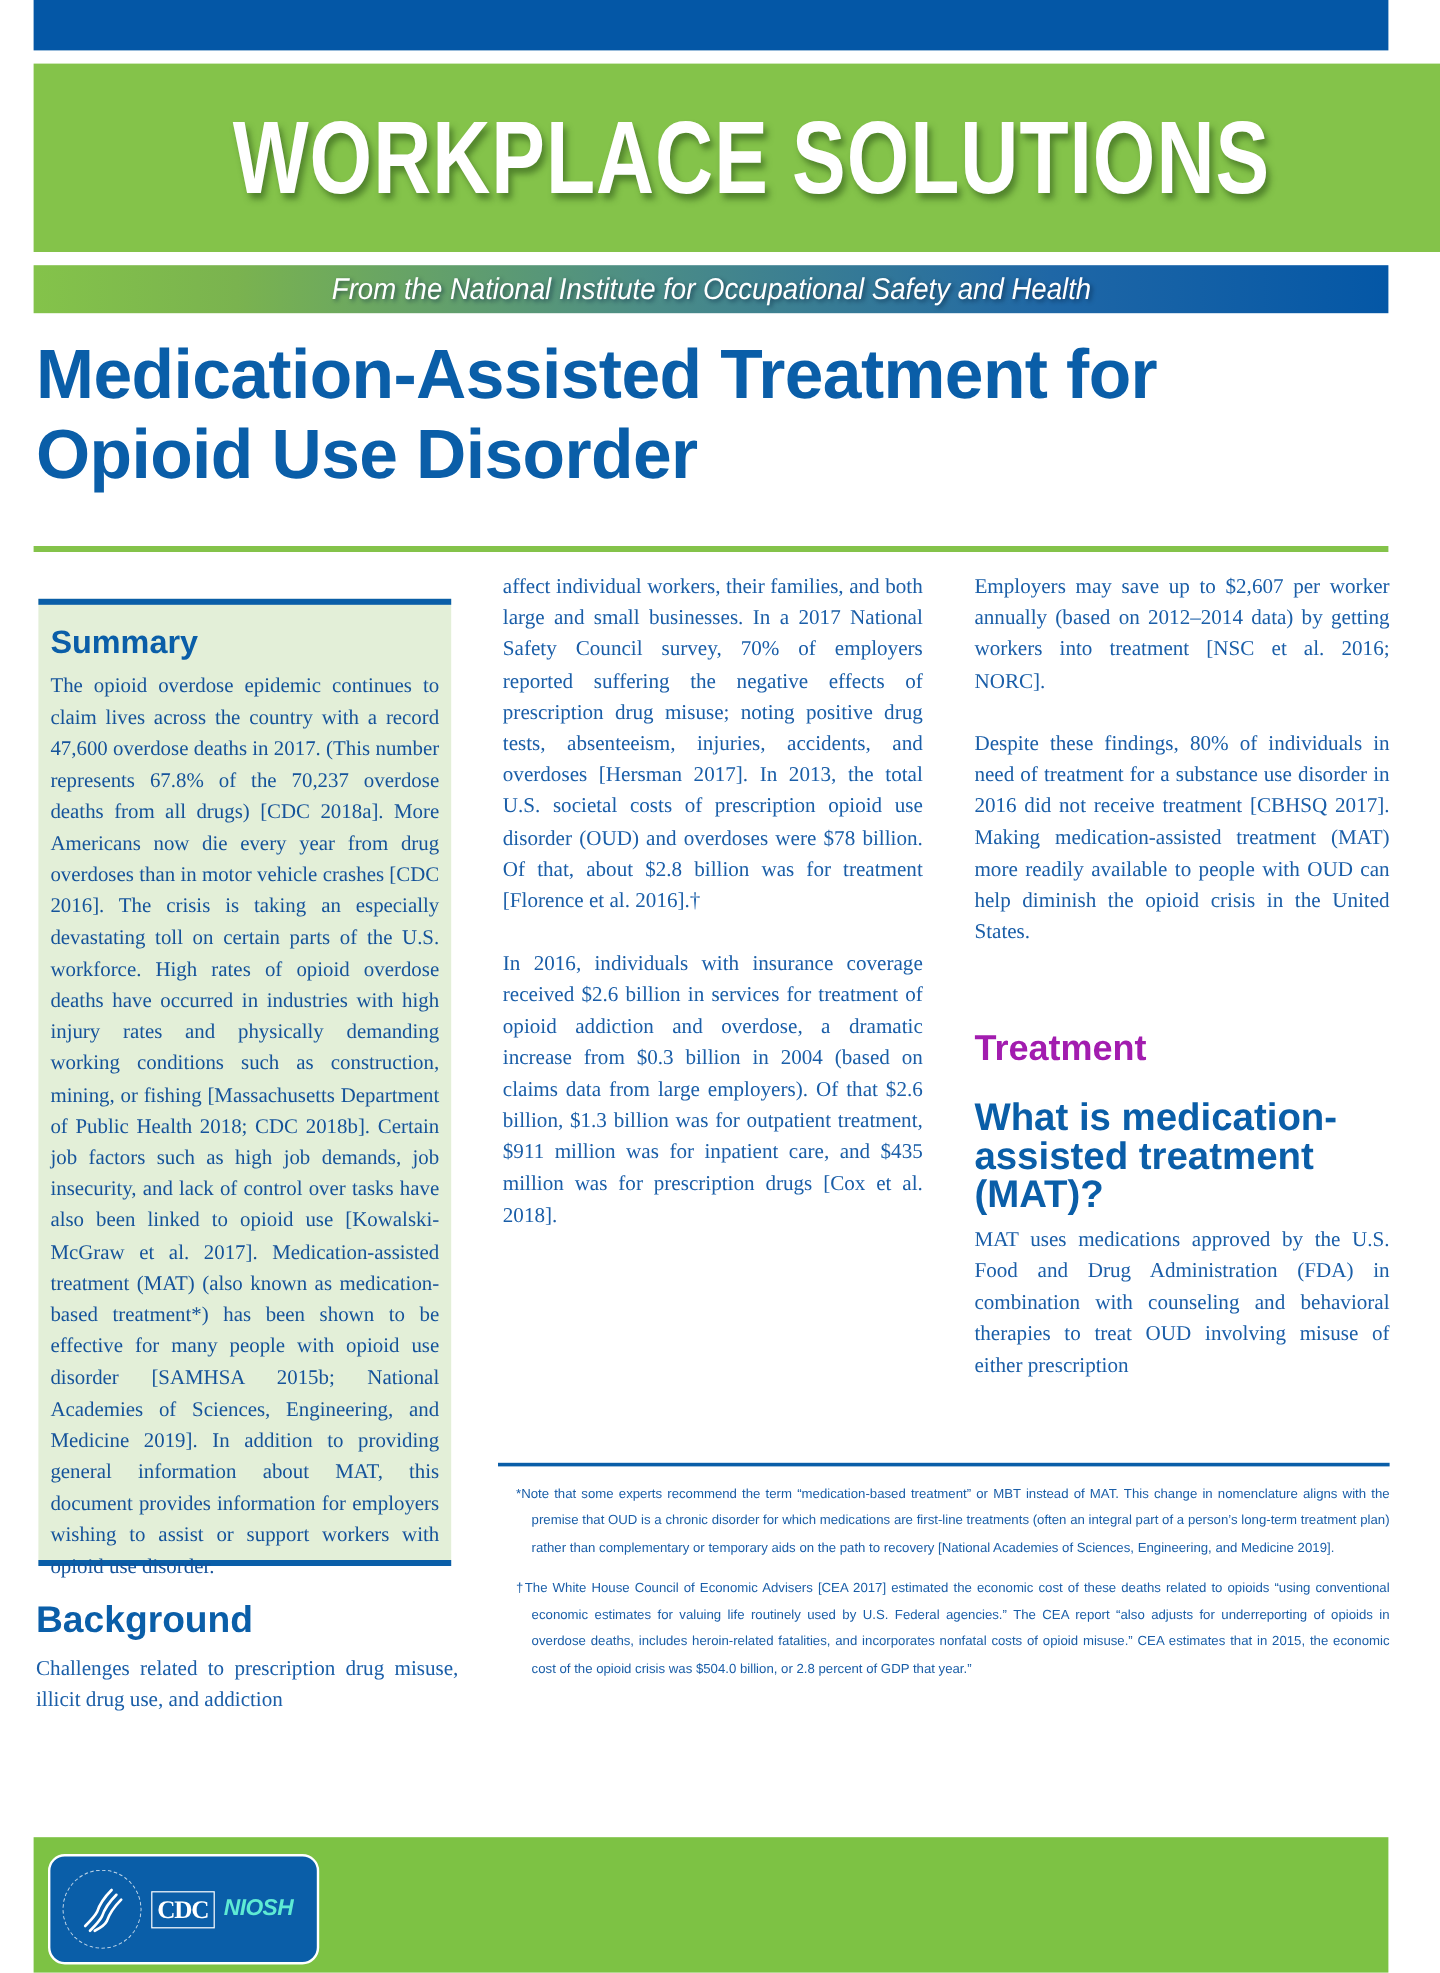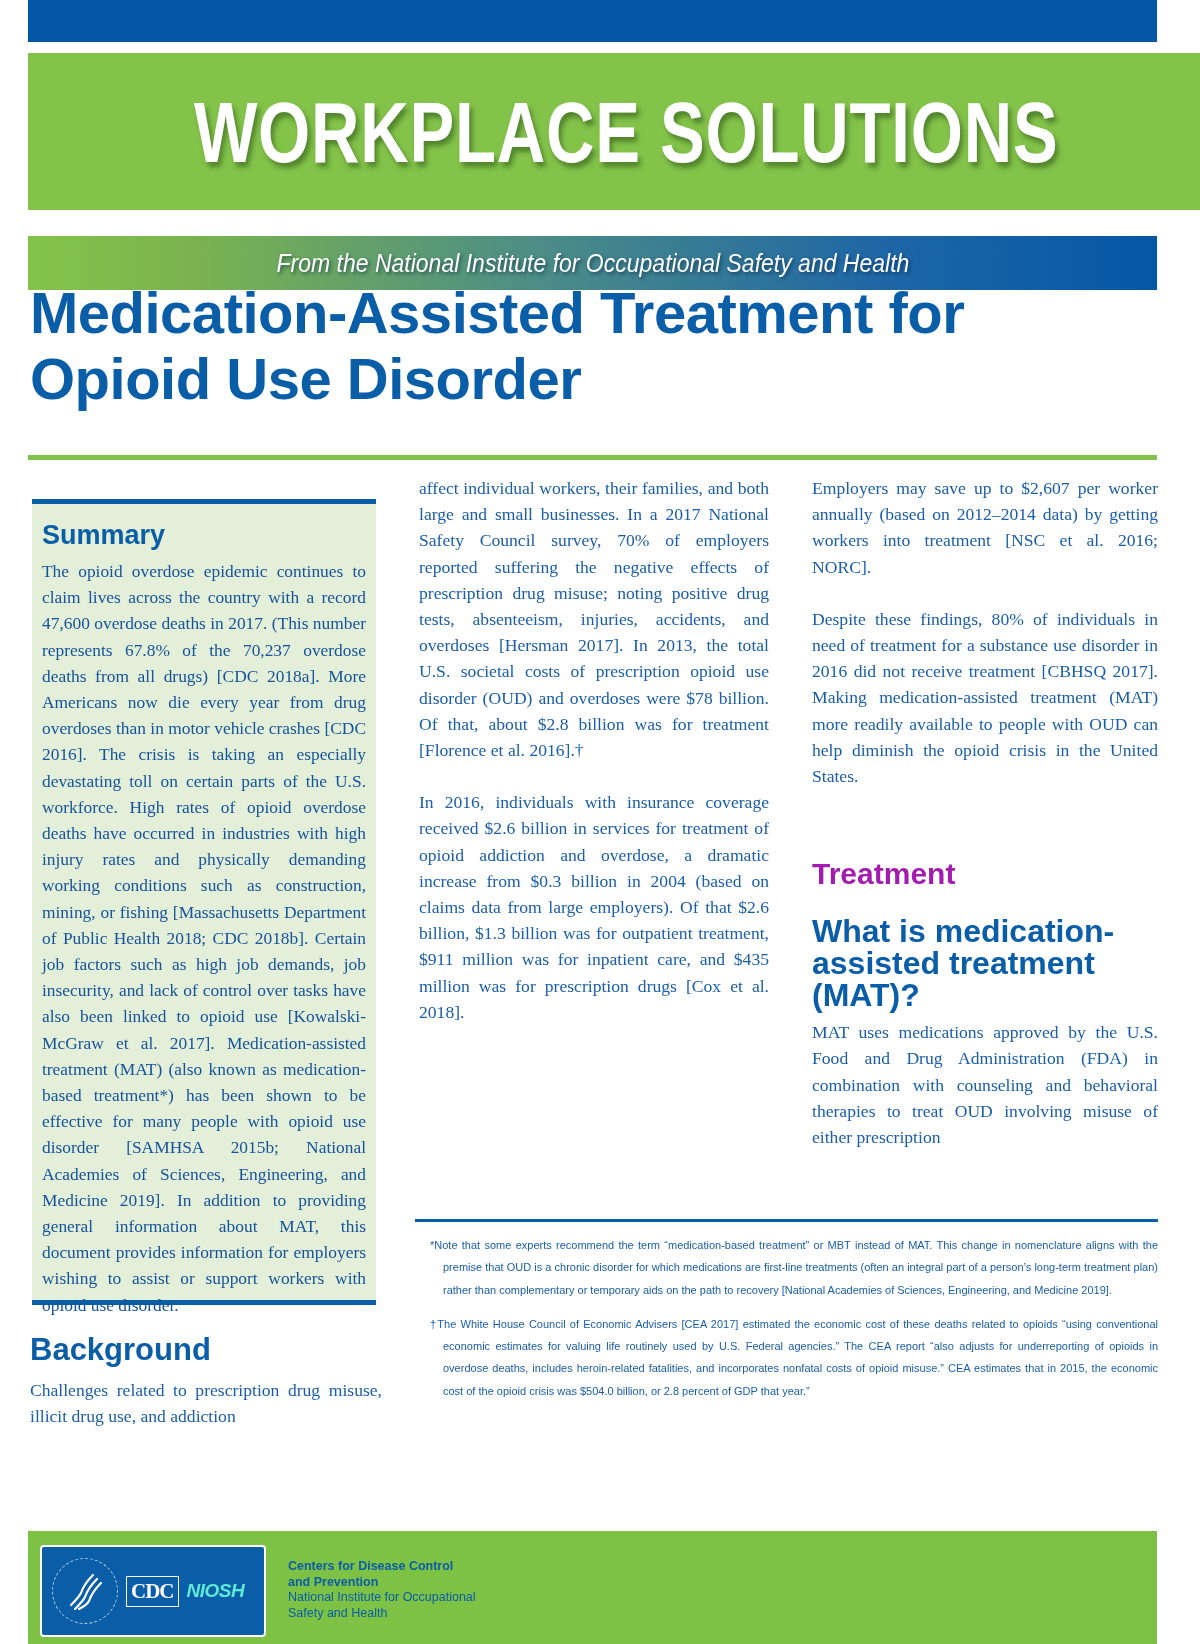--- a/index.html
+++ b/index.html
@@ -5,23 +5,23 @@
     * { box-sizing: border-box; margin: 0; padding: 0; }
     html, body { width: 1200px; height: 1644px; background: #ffffff; overflow: hidden; }
     body { position: relative; font-family: "Liberation Serif", "DejaVu Serif", serif; color: #1a5ea8; }
 
     .top-bar { position: absolute; left: 28px; top: 0; width: 1129px; height: 42px; background: #0457a6; }
     .banner { position: absolute; left: 28px; top: 53px; width: 1197px; height: 157px; background: #84c34a;
       display: flex; align-items: center; justify-content: center; }
     .banner-title { font-family: "Liberation Sans", "DejaVu Sans", sans-serif; font-weight: 700; color: #ffffff;
       font-size: 86px; letter-spacing: 1px; transform: scaleX(0.78); white-space: nowrap;
       text-shadow: 4px 5px 6px rgba(40,80,20,0.55); line-height: 1; }
-    .subbar { position: absolute; left: 28px; top: 221px; width: 1129px; height: 54px;
+    .subbar { position: absolute; left: 28px; top: 221px; width: 1129px; height: 40px;
       background: linear-gradient(to right, #84c34a 0%, #7ab34f 15%, #4c8d86 45%, #1f67a6 75%, #0457a6 100%);
-      display: flex; align-items: center; justify-content: center; margin-top: 15px; }
+      display: flex; align-items: center; justify-content: center; }
     .subbar-text { font-family: "Liberation Sans", "DejaVu Sans", sans-serif; font-style: italic; color: #ffffff;
       font-size: 25px; transform: scaleX(0.92); white-space: nowrap; text-shadow: 2px 2px 4px rgba(0,30,60,0.6); }
 
     .doc-title { position: absolute; left: 30px; top: 280px; width: 1120px; font-family: "Liberation Sans", "DejaVu Sans", sans-serif;
       font-weight: 700; color: #0a5ea8; font-size: 58px; line-height: 66px; letter-spacing: -0.5px; }
     .title-rule { position: absolute; left: 28px; top: 455px; width: 1129px; height: 5px; background: #84c34a; }
 
     .summary-box { position: absolute; left: 32px; top: 499px; width: 344px; height: 806px; background: #e3efd8;
       border-top: 5px solid #0a5ea8; border-bottom: 5px solid #0a5ea8; padding: 14px 10px 0 10px; }
     .summary-heading { font-family: "Liberation Sans", "DejaVu Sans", sans-serif; font-weight: 700; color: #0a5ea8;
@@ -43,21 +43,21 @@
       font-size: 32px; line-height: 32px; margin-top: 22px; margin-bottom: 8px; }
 
     .footnote-rule { position: absolute; left: 415px; top: 1219px; width: 743px; height: 3px; background: #0a5ea8; }
     .footnotes { position: absolute; left: 430px; top: 1234px; width: 728px; font-family: "Liberation Sans", "DejaVu Sans", sans-serif;
       color: #1a5ea8; font-size: 11px; line-height: 22.3px; }
     .footnote { text-align: justify; padding-left: 13px; text-indent: -13px; }
     .footnote + .footnote { margin-top: 12px; }
 
     .footer { position: absolute; left: 28px; top: 1531px; width: 1129px; height: 113px; background: #7dc244; }
     .logo-box { position: absolute; left: 12px; top: 14px; width: 226px; height: 92px; background: #0a5ea8;
-      border: 2px solid #ffffff; border-radius: 4px; display: flex; align-items: center; padding: 0 10px; gap: 8px; }
+      border: 2px solid #ffffff; border-radius: 14px; display: flex; align-items: center; padding: 0 10px; gap: 8px; }
     .hhs-seal { width: 66px; height: 66px; border-radius: 50%; border: 1px dashed rgba(255,255,255,0.7); position: relative;
       display: flex; align-items: center; justify-content: center; color: #fff; font-size: 34px; }
     .cdc-logo { border: 1.5px solid #fff; color: #fff; font-family: "Liberation Serif", "DejaVu Serif", serif; font-weight: 700;
       font-size: 21px; padding: 4px 4px; line-height: 1; letter-spacing: -1px; }
     .niosh-logo { color: #5eead4; font-family: "Liberation Sans", "DejaVu Sans", sans-serif; font-weight: 700; font-style: italic;
       font-size: 19px; letter-spacing: -0.5px; }
     .footer-text { position: absolute; left: 260px; top: 28px; font-family: "Liberation Sans", "DejaVu Sans", sans-serif;
       font-size: 12.5px; line-height: 15.5px; color: #0a5ea8; }
     .footer-text .bold { font-weight: 700; }
   </style>
@@ -110,19 +110,13 @@
 <footer class="footer">
   <div class="logo-box">
     <div class="hhs-seal">
       <svg width="44" height="44" viewBox="0 0 44 44">
         <path d="M30 6 C24 12, 20 18, 18 24 C16 28, 12 32, 8 36 M34 10 C28 16, 24 22, 22 28 C20 32, 16 36, 12 40 M38 14 C32 20, 28 26, 26 32 C24 36, 20 38, 16 40" stroke="#ffffff" stroke-width="2.2" fill="none" stroke-linecap="round"></path>
       </svg>
     </div>
     <div class="cdc-logo">CDC</div>
     <div class="niosh-logo">NIOSH</div>
   </div>
-  <div class="footer-text">
-    <div class="bold">Centers for Disease Control</div>
-    <div class="bold">and Prevention</div>
-    <div>National Institute for Occupational</div>
-    <div>Safety and Health</div>
-  </div>
 </footer>
 
 </body></html>

